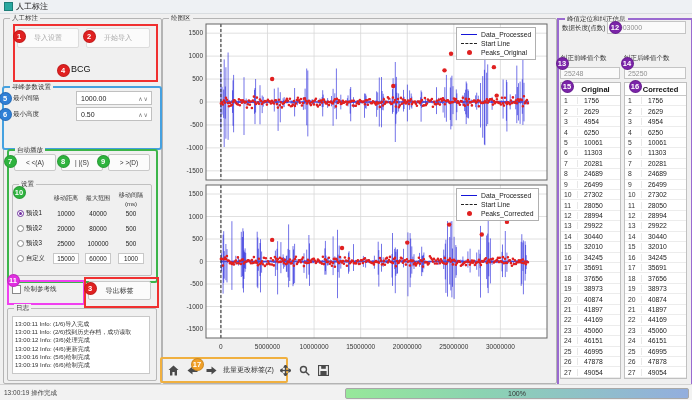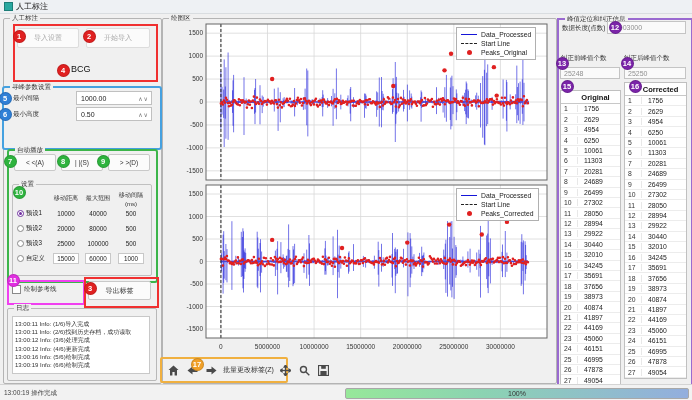--- a/index.html
+++ b/index.html
@@ -344,21 +344,21 @@
   <span>33003000</span>
 </div>
 <div class="abs smalllabel" style="left:561px;top:54px;">纠正前峰值个数</div>
 <div class="abs smalllabel" style="left:624px;top:54px;">纠正后峰值个数</div>
 <div class="abs field" style="left:560px;top:67px;width:60px;height:12px;">
   <span>25248</span>
 </div>
 <div class="abs field" style="left:624px;top:67px;width:62px;height:12px;">
   <span>25250</span>
 </div>
-<div class="abs ptable" style="left:560px;top:90px;width:61px;height:297px;">
+<div class="abs ptable" style="left:560px;top:82px;width:61px;height:297px;">
   <div class="thead">Original</div>
   <div id="tbody-original">
       <div class="prow">
         <span class="num">1</span>
         <span class="val">1756</span>
       </div>
       <div class="prow">
         <span class="num">2</span>
         <span class="val">2629</span>
       </div>

